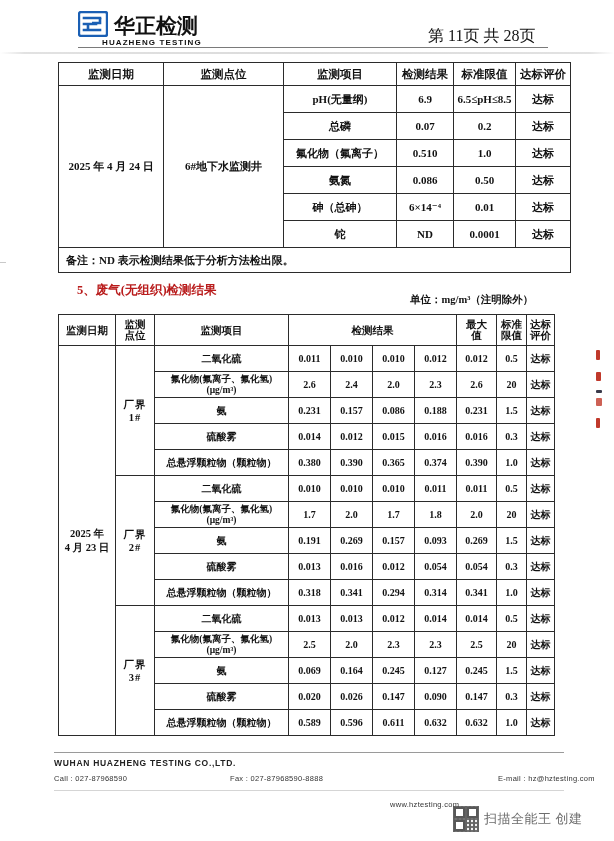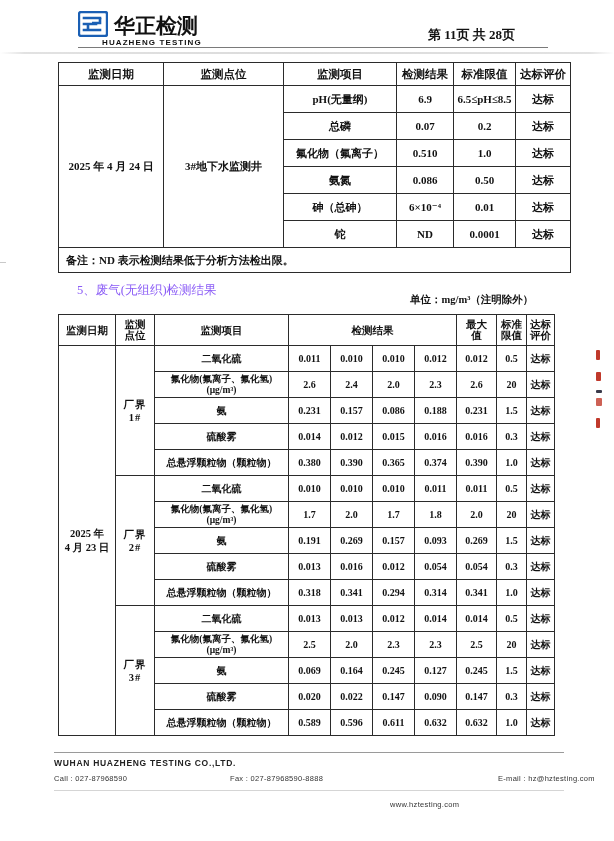--- a/index.html
+++ b/index.html
@@ -36,21 +36,21 @@
     font-weight:bold;font-size:8px;letter-spacing:1.1px;color:#111;
     margin-left:24px;margin-top:1px;
   }
   .report-no{
     position:absolute;left:232px;top:26px;
     font-size:11px;font-weight:bold;color:#111;white-space:nowrap;
     font-family:"Liberation Serif","DejaVu Serif",serif;
   }
   .page-no{
     position:absolute;left:428px;top:26px;
-    font-size:13px;font-weight:bold;color:#111;white-space:nowrap;
+    font-size:16px;font-weight:normal;color:#111;white-space:nowrap;
   }
   .header-rule{
     position:absolute;left:78px;top:47px;width:470px;height:1px;
     background:#7a7a7a;
   }
   .header-rule2{
     position:absolute;left:0px;top:52px;width:614px;height:2px;
     background:linear-gradient(to right,#ffffff 0%,#d8d8d8 4%,#cfcfcf 50%,#d8d8d8 96%,#ffffff 100%);
     opacity:.75;
   }
@@ -81,21 +81,21 @@
     text-align:left;font-size:11px;font-weight:bold;
     padding-left:7px;height:24px;
   }
   .t1 td.datecell{font-size:11px;}
   .t2 td.datecell{font-size:10.5px;line-height:14px;}
   .t2 td.sitecell{font-size:10.5px;letter-spacing:1px;}
 
   
   .sec-title{
     position:absolute;left:77px;top:282px;
-    font-size:12.5px;font-weight:normal;color:#8b5cf6;
+    font-size:12.5px;font-weight:bold;color:#b91c1c;
   }
   .unit-line{
     position:absolute;left:410px;top:293px;
     font-size:10.5px;font-weight:bold;color:#111;
   }
 
   
   .redmarks{
     position:absolute;left:596px;top:348px;width:18px;height:80px;
     display:flex;flex-direction:column;gap:3px;align-items:flex-start;
@@ -206,21 +206,21 @@
         <th>监测点位</th>
         <th>监测项目</th>
         <th>检测结果</th>
         <th>标准限值</th>
         <th>达标评价</th>
       </tr>
     </thead>
     <tbody>
       <tr>
         <td class="datecell" rowspan="6">2025 年 4 月 24 日</td>
-        <td rowspan="6">3#地下水监测井</td>
+        <td rowspan="6">6#地下水监测井</td>
         <td>pH(无量纲)</td>
         <td>6.9</td>
         <td>6.5≤pH≤8.5</td>
         <td>达标</td>
       </tr>
       <tr>
         <td>总磷</td>
         <td>0.07</td>
         <td>0.2</td>
         <td>达标</td>
@@ -232,21 +232,21 @@
         <td>达标</td>
       </tr>
       <tr>
         <td>氨氮</td>
         <td>0.086</td>
         <td>0.50</td>
         <td>达标</td>
       </tr>
       <tr>
         <td>砷（总砷）</td>
-        <td>6×10⁻⁴</td>
+        <td>6×14⁻⁴</td>
         <td>0.01</td>
         <td>达标</td>
       </tr>
       <tr>
         <td>铊</td>
         <td>ND</td>
         <td>0.0001</td>
         <td>达标</td>
       </tr>
       <tr>
@@ -416,21 +416,21 @@
           <td>0.164</td>
           <td>0.245</td>
           <td>0.127</td>
           <td>0.245</td>
           <td>1.5</td>
           <td>达标</td>
         </tr>
         <tr>
           <td class="item">硫酸雾</td>
           <td>0.020</td>
-          <td>0.022</td>
+          <td>0.026</td>
           <td>0.147</td>
           <td>0.090</td>
           <td>0.147</td>
           <td>0.3</td>
           <td>达标</td>
         </tr>
         <tr>
           <td class="item">总悬浮颗粒物（颗粒物）</td>
           <td>0.589</td>
           <td>0.596</td>
@@ -454,14 +454,20 @@
   <div class="foot-rule"></div>
   <div class="foot-co">WUHAN HUAZHENG TESTING CO.,LTD.</div>
   <div class="foot-row">
     <span class="fc1">Call : 027-87968590</span>
     <span class="fc2">Fax : 027-87968590-8888</span>
     <span class="fc3">www.hztesting.com</span>
     <span class="fc4">E-mail : hz@hztesting.com</span>
   </div>
   <div class="foot-rule2"></div>
 
+  <div class="qr-wrap">
+    <span class="qr">
+        <span class="qr-dot"></span>
+      </span>
+    <span class="qr-text">扫描全能王 创建</span>
+  </div>
 
 </div>
 
 </body></html>

